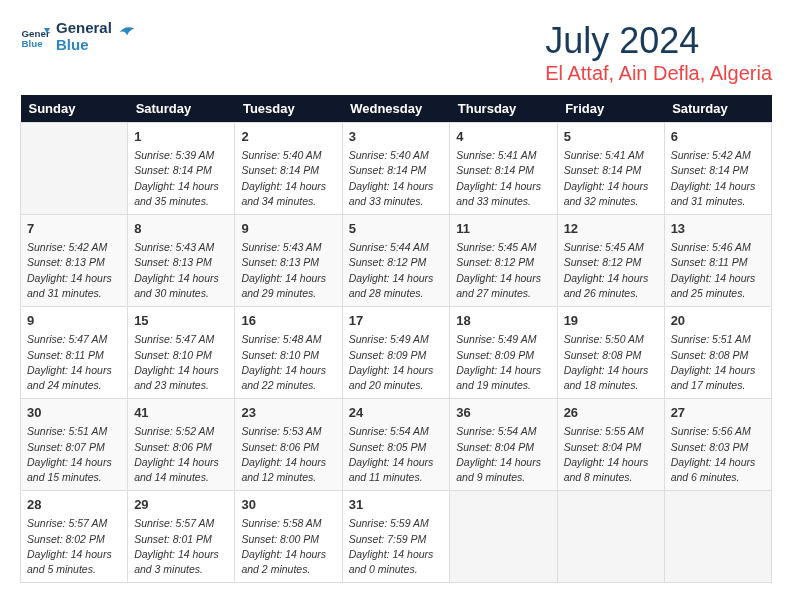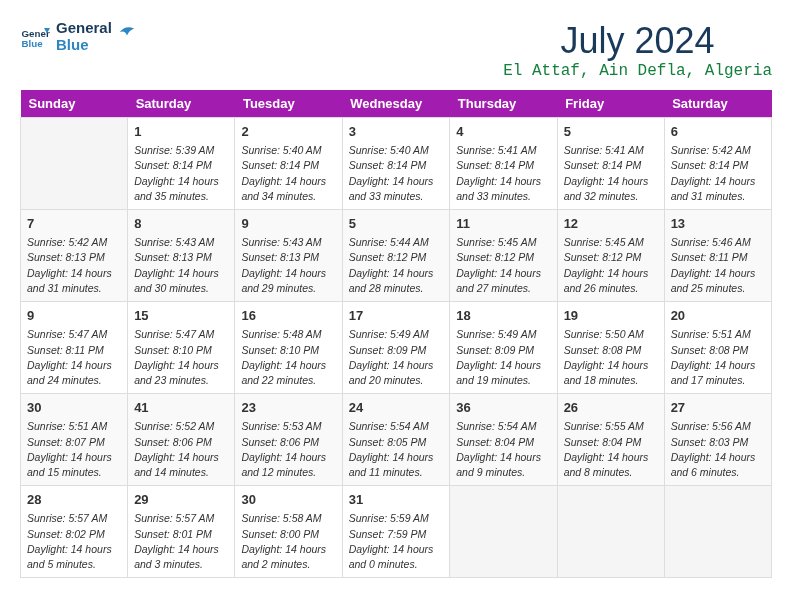--- a/index.html
+++ b/index.html
@@ -19,39 +19,38 @@
     .logo {
       display: flex;
       align-items: center;
       gap: 4px;
     }
     .logo-icon {
       width: 30px;
       height: 30px;
     }
     .title-block {
-      text-align: center;
+      text-align: left;
     }
     .month-title {
       font-size: 36px;
       color: #1a3a5c;
       font-weight: normal;
     }
     .location-title {
-      font-size: 16px;
-      color: #15803d;
-      font-family: Liberation Mono, monospace;
+      font-size: 20px;
+      color: #ef4444;
     }
     .calendar-table {
       width: 100%;
       border-collapse: collapse;
       font-size: 11px;
     }
     .calendar-table thead tr th {
-      background-color: #a21caf;
+      background-color: #0f172a;
       color: #fff;
       text-align: left;
       padding: 6px 8px;
       font-size: 13px;
       font-weight: bold;
     }
     .calendar-table tbody tr td {
       border: 1px solid #ddd;
       vertical-align: top;
       padding: 5px 6px;

